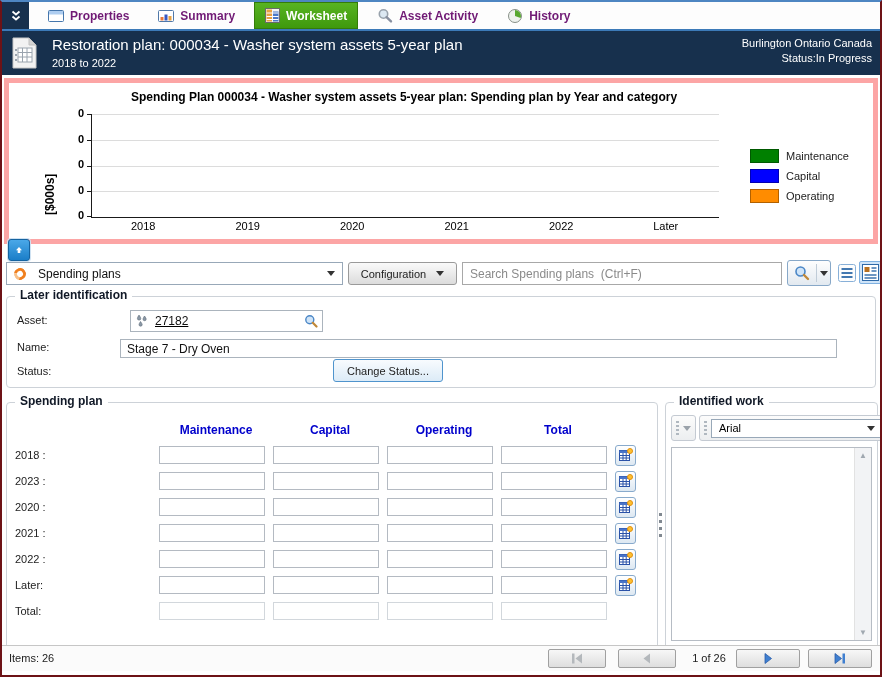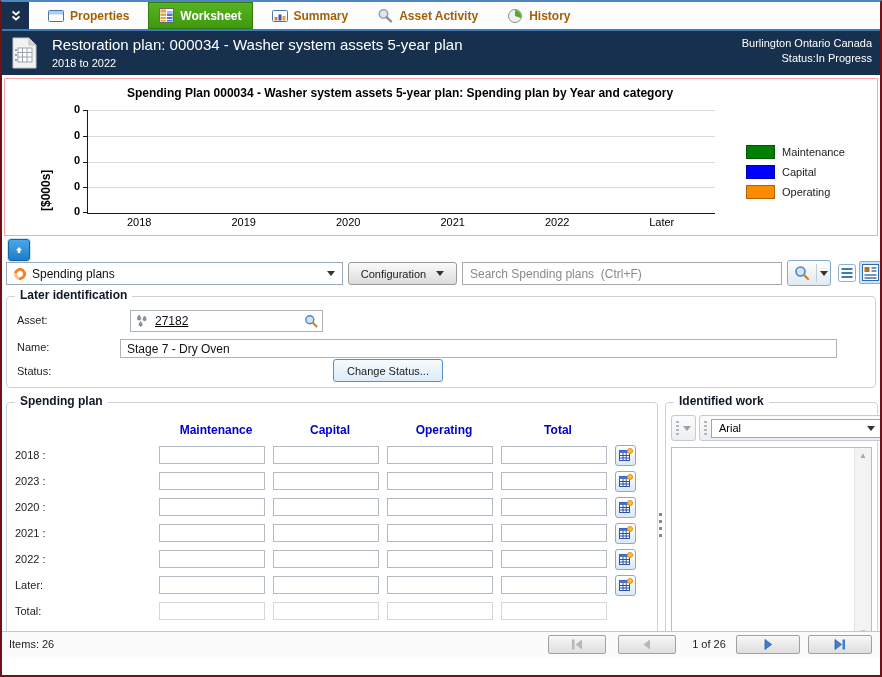--- a/index.html
+++ b/index.html
@@ -4,52 +4,52 @@
 <style>
   html,body{margin:0;padding:0;background:#e8e8e8;font-family:"Liberation Sans",sans-serif;}
   .win{position:relative;width:878px;height:673px;margin:0;background:#fff;
        border:2px solid #6d1216;border-top:2px solid #4e86c2;overflow:hidden;}
 
   
   .tabbar{position:absolute;top:0;left:0;right:0;height:27px;background:#fdfdfd;
           border-bottom:2px solid #3c7ab8;display:flex;align-items:stretch;}
   .chevbox{width:27px;background:#17304d;display:flex;align-items:center;justify-content:center;flex:0 0 27px;}
   .tab{display:flex;align-items:center;gap:6px;padding:0 10px;margin-left:9px;
-       font-size:12px;font-weight:700;color:#a16207;cursor:default;}
+       font-size:12px;font-weight:700;color:#701a75;cursor:default;}
   .tab.active{background:linear-gradient(#58b322,#3f990d);color:#fff;border:1px solid #347c09;}
 
   
   .hdr{position:absolute;top:29px;left:0;right:0;height:44px;background:#17304d;color:#fff;}
   .hdr-doc{position:absolute;left:9px;top:6px;}
   .hdr-title{position:absolute;left:50px;top:5px;font-size:15px;white-space:nowrap;}
   .hdr-sub{position:absolute;left:50px;top:26px;font-size:11px;}
   .hdr-right{position:absolute;right:8px;top:5px;text-align:right;font-size:11px;line-height:15px;}
 
   
-  .chartpanel{position:absolute;top:76px;left:2px;right:2px;height:156px;border:1px solid #fca5a5;background:#fff;}
+  .chartpanel{position:absolute;top:76px;left:2px;right:2px;height:156px;border:5px solid #fca5a5;background:#fff;}
   .c-title{position:absolute;left:80px;top:7px;width:630px;text-align:center;font-size:12px;font-weight:700;color:#000;white-space:nowrap;}
   .plot{position:absolute;left:82px;top:31px;width:627px;height:103px;border-left:1px solid #1a1a1a;border-bottom:1px solid #1a1a1a;}
   .grid{position:absolute;left:0;right:0;height:1px;background:#dcdcdc;}
   .ytick{position:absolute;left:-26px;width:18px;text-align:right;font-size:11px;font-weight:700;color:#000;}
   .ymark{position:absolute;left:-5px;width:4px;height:1px;background:#1a1a1a;}
   .xlabels{position:absolute;left:82px;top:137px;width:627px;display:flex;}
   .xlabels span{flex:1;text-align:center;font-size:11px;color:#000;}
   .ylab{position:absolute;left:34px;top:34px;height:98px;display:flex;align-items:center;
         writing-mode:vertical-rl;transform:rotate(180deg);font-size:12px;font-weight:700;color:#000;}
   .legend{position:absolute;left:741px;top:66px;}
   .leg-row{display:flex;align-items:center;gap:7px;margin-bottom:6px;font-size:11px;color:#222;}
   .leg-sw{width:27px;height:12px;border:1px solid rgba(0,0,0,.3);}
   .sw-maintenance{background:#008000;} .sw-capital{background:#0000ff;} .sw-operating{background:#ff8c00;}
 
   
   .upbtn{position:absolute;left:6px;top:237px;width:22px;height:22px;border:1px solid #1563a0;border-radius:3px;
          background:linear-gradient(#4aa8e8,#1b7ec8);display:flex;align-items:center;justify-content:center;
          box-shadow:0 0 0 1px #cfe2f2;}
   .entitycombo{position:absolute;left:4px;top:260px;width:337px;height:23px;border:1px solid #98a8b8;background:#fff;
-         display:flex;align-items:center;gap:6px;padding:0 7px;font-size:12px;color:#111;box-sizing:border-box;}
+         display:flex;align-items:center;gap:12px;padding:0 7px;font-size:12px;color:#111;box-sizing:border-box;}
   .ring{width:12px;height:12px;border-radius:50%;border:3px solid #f08020;border-left-color:#f8c088;transform:rotate(-35deg);box-sizing:border-box;flex:0 0 12px;}
   .caret{width:0;height:0;border-left:4px solid transparent;border-right:4px solid transparent;border-top:5px solid #333;}
   .caret.lt{border-top-color:#9aa2aa;}
   .ml-auto{margin-left:auto;}
   .configbtn{position:absolute;left:346px;top:260px;width:109px;height:23px;border:1px solid #9a9a9a;border-radius:3px;
          background:linear-gradient(#fafafa,#dcdcdc);display:flex;align-items:center;justify-content:center;gap:10px;
          font-size:11px;color:#222;box-sizing:border-box;}
   .searchinput{position:absolute;left:460px;top:260px;width:320px;height:23px;border:1px solid #a8a8a8;
          font-size:12px;padding:0 7px;box-sizing:border-box;color:#222;font-family:"Liberation Sans",sans-serif;}
   .searchinput::placeholder{color:#8a8a8a;}
@@ -102,21 +102,21 @@
   .fontcombo{flex:1;height:19px;border:1px solid #98a8b8;background:#fff;display:flex;align-items:center;
          padding:0 5px;gap:4px;box-sizing:border-box;}
   .fontcombo input{border:none;outline:none;flex:1;font-size:11px;min-width:0;font-family:"Liberation Sans",sans-serif;}
   .iw-editor{position:absolute;left:5px;right:5px;top:44px;bottom:8px;border:1px solid #b6bcc4;background:#fff;}
   .iw-scroll{position:absolute;right:0;top:0;bottom:0;width:16px;background:#f2f3f5;border-left:1px solid #e2e2e2;}
   .iw-scroll .a{position:absolute;left:0;width:16px;height:15px;display:flex;align-items:center;justify-content:center;
          font-size:8px;color:#a0a8b0;}
   .iw-scroll .up{top:0;} .iw-scroll .dn{bottom:0;}
 
   
-  .statusbar{position:absolute;left:0;right:0;bottom:18px;height:25px;border-top:1px solid #c6c6c6;background:#fbfbfb;}
+  .statusbar{position:absolute;left:0;right:0;bottom:4px;height:25px;border-top:1px solid #c6c6c6;background:#fbfbfb;}
   .sb-items{position:absolute;left:7px;top:6px;font-size:11px;color:#222;}
   .navbtn{position:absolute;top:3px;height:19px;border:1px solid #a0a0a0;border-radius:2px;
          background:linear-gradient(#f7f7f7,#dedede);display:flex;align-items:center;justify-content:center;padding:0;}
   .sb-pos{position:absolute;top:6px;left:682px;width:50px;text-align:center;font-size:11px;color:#222;}
 </style>
 </head>
 <body>
 
 <div class="win">
 
@@ -126,40 +126,40 @@
         <path d="M2.5 1.5 L6 4.5 L9.5 1.5" fill="none" stroke="#fff" stroke-width="1.8"></path>
         <path d="M2.5 6.5 L6 9.5 L9.5 6.5" fill="none" stroke="#fff" stroke-width="1.8"></path>
       </svg>
     </div>
     <div class="tab">
       <svg width="16" height="14" viewBox="0 0 16 14">
         <rect x="0.5" y="1.5" width="15" height="11" rx="1" fill="#fff" stroke="#4576ac"></rect>
         <rect x="1" y="2" width="14" height="3.5" fill="#aecdf0"></rect>
       </svg>
       <span>Properties</span>
+    </div>
+    <div class="tab">
+      <svg width="16" height="14" viewBox="0 0 16 14">
+        <rect x="0.5" y="1.5" width="15" height="11" rx="1" fill="#fff" stroke="#5078a8"></rect>
+        <rect x="2.5" y="8" width="3" height="3.5" fill="#e87838"></rect>
+        <rect x="6.5" y="5.5" width="3" height="6" fill="#3858c0"></rect>
+        <rect x="10.5" y="7" width="3" height="4.5" fill="#e8a040"></rect>
+      </svg>
+      <span>Summary</span>
     </div>
     <div class="tab active">
       <svg width="15" height="15" viewBox="0 0 15 15">
         <rect x="0.5" y="0.5" width="14" height="14" fill="#f6f6f6" stroke="#6a6a6a"></rect>
         <rect x="1.5" y="1.5" width="5.5" height="12" fill="#e8a040"></rect>
         <rect x="8" y="3.5" width="5.5" height="10" fill="#4a78c8"></rect>
         <line x1="1.5" y1="5" x2="13.5" y2="5" stroke="#fff"></line>
           <line x1="1.5" y1="8.5" x2="13.5" y2="8.5" stroke="#fff"></line>
         <line x1="1.5" y1="11.5" x2="13.5" y2="11.5" stroke="#fff"></line>
       </svg>
       <span>Worksheet</span>
-    </div>
-    <div class="tab">
-      <svg width="16" height="14" viewBox="0 0 16 14">
-        <rect x="0.5" y="1.5" width="15" height="11" rx="1" fill="#fff" stroke="#5078a8"></rect>
-        <rect x="2.5" y="8" width="3" height="3.5" fill="#e87838"></rect>
-        <rect x="6.5" y="5.5" width="3" height="6" fill="#3858c0"></rect>
-        <rect x="10.5" y="7" width="3" height="4.5" fill="#e8a040"></rect>
-      </svg>
-      <span>Summary</span>
     </div>
     <div class="tab">
       <svg width="16" height="16" viewBox="0 0 16 16">
         <circle cx="6.5" cy="6" r="4.2" fill="#dce8f2" stroke="#98a2ac" stroke-width="1.6"></circle>
         <line x1="9.6" y1="9.2" x2="14" y2="13.4" stroke="#8890a0" stroke-width="2.4" stroke-linecap="round"></line>
       </svg>
       <span>Asset Activity</span>
     </div>
     <div class="tab">
       <svg width="16" height="16" viewBox="0 0 16 16">

